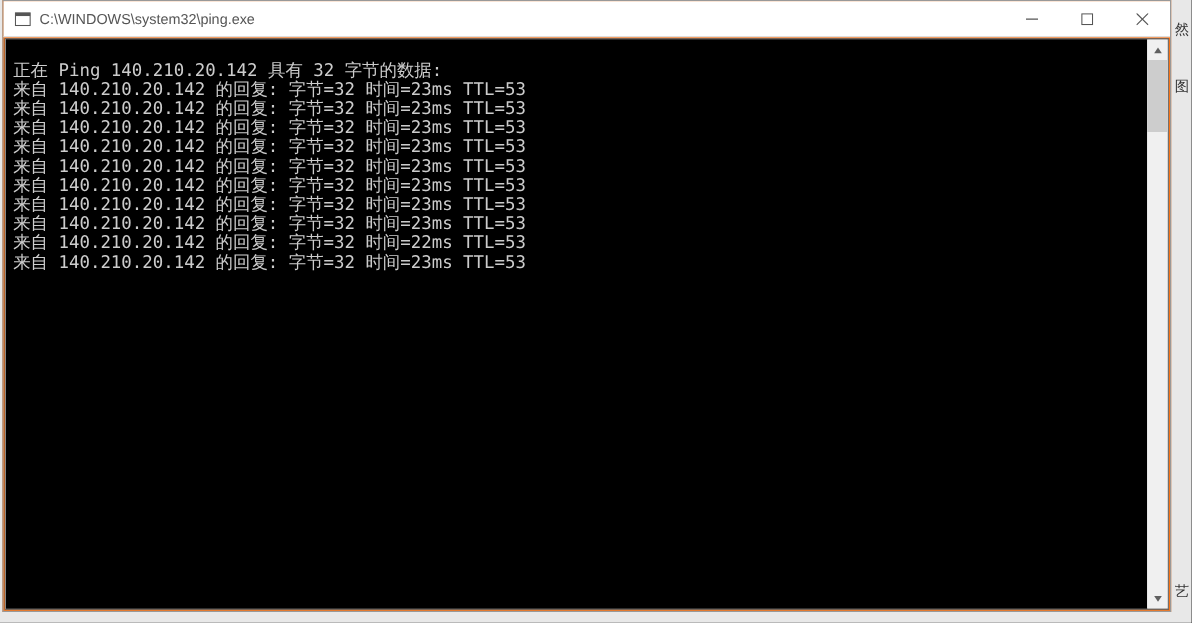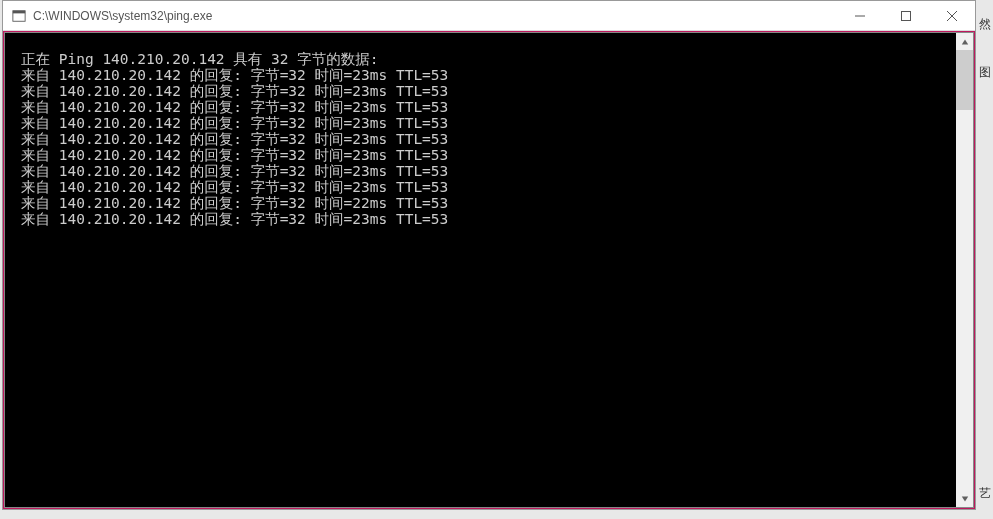--- a/index.html
+++ b/index.html
@@ -14,21 +14,21 @@
       height: 519px;
       overflow: hidden;
       position: relative;
     }
     .window {
       position: absolute;
       left: 2px;
       top: 0;
       width: 974px;
       height: 510px;
-      background: #be185d;
+      background: #f97316;
       border: 1px solid #999;
       display: flex;
       flex-direction: column;
     }
     .titlebar {
       height: 30px;
       background: #fff;
       display: flex;
       align-items: center;
       padding-left: 8px;
@@ -76,21 +76,21 @@
       margin: 1px;
       position: relative;
     }
     .console {
       flex: 1;
       background: #000;
       color: #ccc;
       font-family: "NSimSun", "SimSun", "Consolas", monospace;
       font-size: 14.5px;
       line-height: 16px;
-      padding: 2px 0 0 16px;
+      padding: 2px 0 0 6px;
       white-space: pre;
       overflow: hidden;
     }
     .scrollbar {
       width: 17px;
       background: #f0f0f0;
       position: relative;
       display: flex;
       flex-direction: column;
     }

